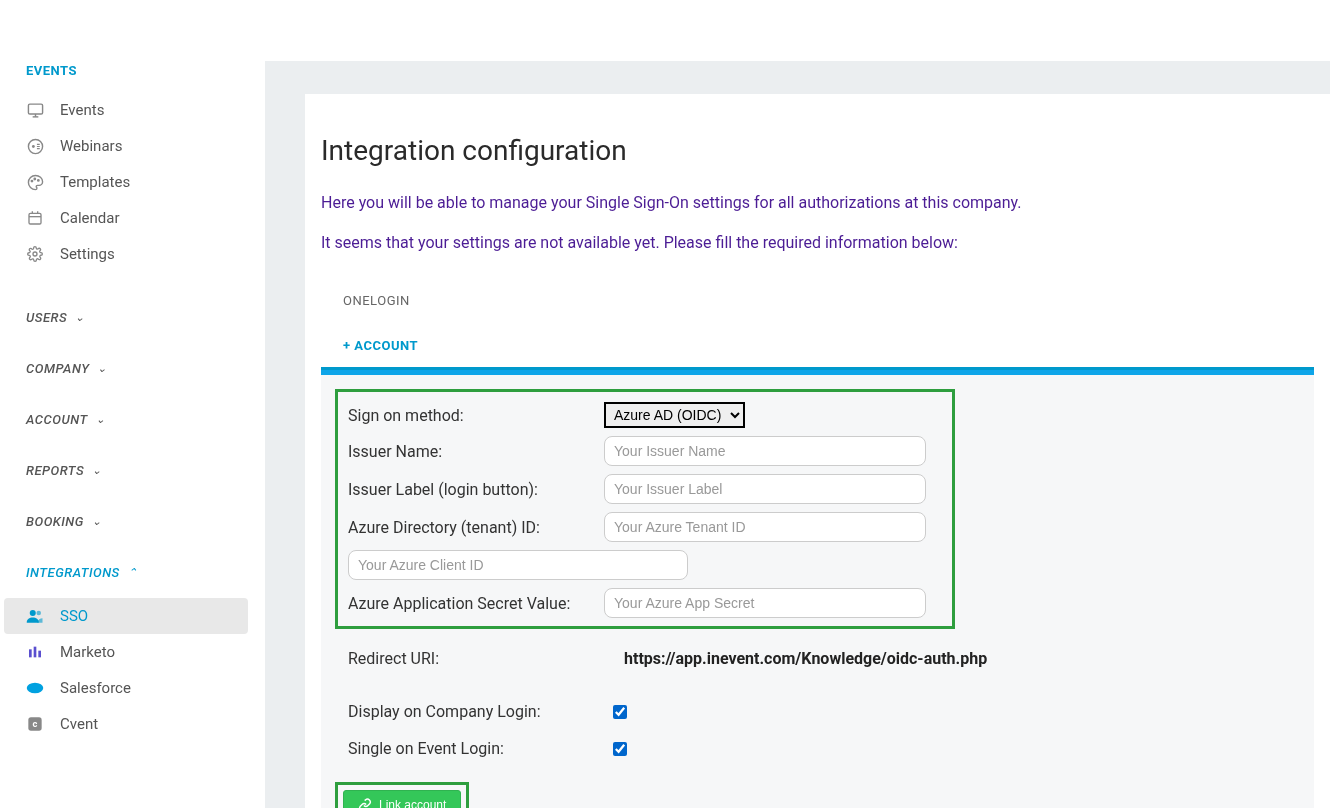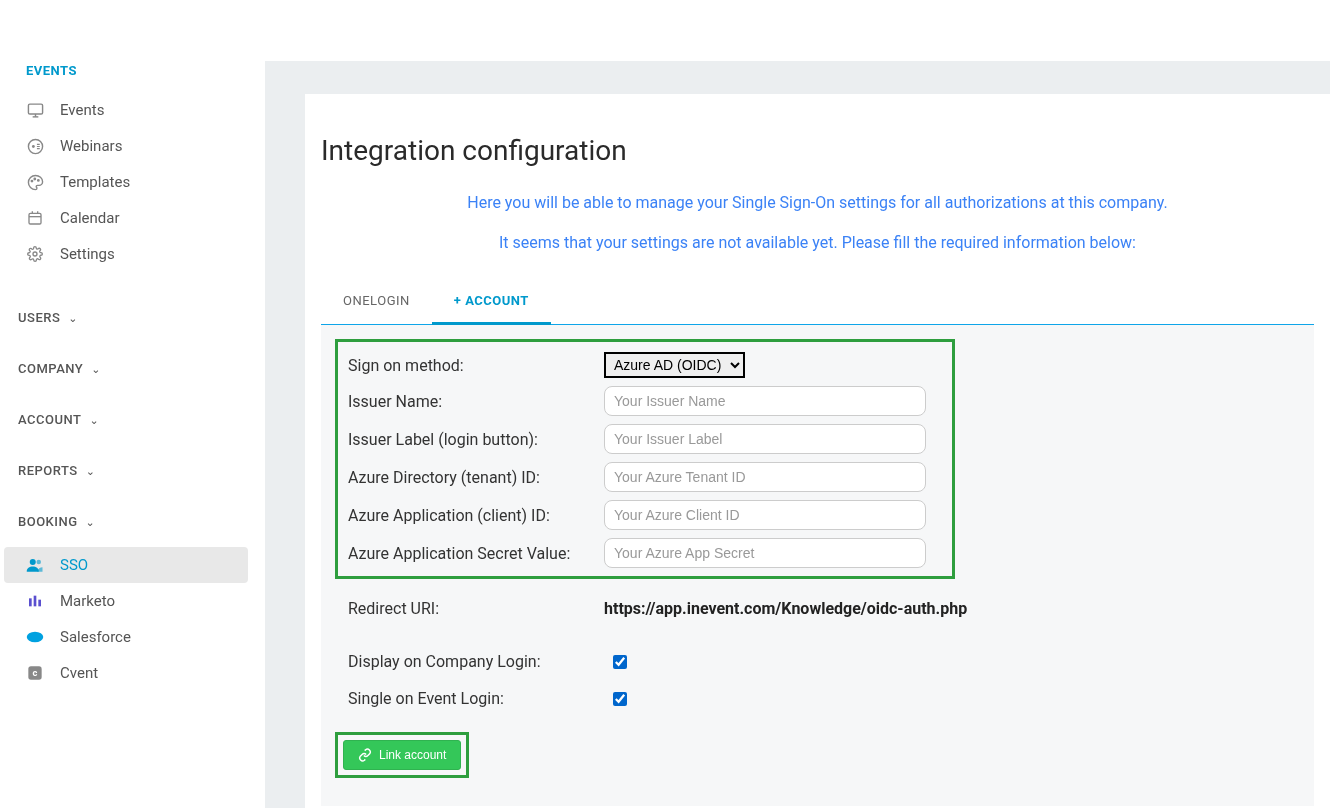--- a/index.html
+++ b/index.html
@@ -56,27 +56,28 @@
     align-items: center;
     justify-content: center;
     color: #888;
     font-size: 15px;
     flex-shrink: 0;
   }
   .sidebar-item.active .sidebar-icon { color: #0099cc; }
 
   .collapsible-header {
     display: flex;
-    align-items: flex-end;
-    padding: 18px 18px;
+    align-items: center;
+    padding: 18px 26px;
     color: #555;
     font-size: 13px;
     font-weight: 500;
     letter-spacing: 0.5px;
     cursor: pointer;
+    font-style: italic;
   }
   .collapsible-header .chev {
     margin-left: 8px;
     font-size: 11px;
   }
   .collapsible-header.expanded { color: #0099cc; }
 
   .main {
     position: absolute;
     left: 265px;
@@ -105,30 +106,30 @@
   }
 
   .page-title {
     font-size: 28px;
     font-weight: 400;
     color: #2a2a2a;
     margin-bottom: 24px;
   }
   .page-desc {
     font-size: 16px;
-    color: #3b82f6;
+    color: #4c1d95;
     margin-bottom: 16px;
     line-height: 1.5;
-    text-align: center;
   }
 
   .tabs {
     display: flex;
-    border-bottom: 1px solid #0ea5e9;
+    border-bottom: 6px solid #0ea5e9;
     margin-top: 24px;
+    flex-direction: column;
   }
   .tab {
     padding: 14px 22px;
     font-size: 13px;
     letter-spacing: 0.5px;
     color: #666;
     cursor: pointer;
     border-bottom: 3px solid transparent;
     margin-bottom: -1px;
   }
@@ -174,20 +175,21 @@
     padding: 2px 4px;
     font-size: 14px;
     background: #efefef;
   }
 
   .row-plain {
     display: flex;
     align-items: center;
     padding: 6px 13px;
     margin-top: 14px;
+    gap: 20px;
   }
   .row-plain .form-label { width: 256px; }
   .uri-value {
     font-size: 16px;
     font-weight: 700;
     color: #222;
   }
   .chk-row {
     display: flex;
     align-items: center;
@@ -300,20 +302,24 @@
     <span class="chev">⌄</span>
   </div>
   <div class="collapsible-header">
     <span>REPORTS</span>
     <span class="chev">⌄</span>
   </div>
   <div class="collapsible-header">
     <span>BOOKING</span>
     <span class="chev">⌄</span>
   </div>
+  <div class="collapsible-header expanded">
+    <span>INTEGRATIONS</span>
+    <span class="chev">⌃</span>
+  </div>
 
   <div class="sidebar-item active">
     <span class="sidebar-icon">
       <svg width="18" height="18" viewBox="0 0 24 24" fill="currentColor">
           <circle cx="9" cy="8" r="4"></circle>
           <path d="M1 20c0-3.3 3.6-6 8-6s8 2.7 8 6v1H1z"></path>
           <circle cx="17" cy="8" r="3" opacity="0.6"></circle>
           <path d="M15 20c1-3 4-5 7-5v6h-7z" opacity="0.6"></path>
         </svg>
     </span>
@@ -385,21 +391,20 @@
           <div class="form-label">Issuer Label (login button):</div>
           <input class="form-input" placeholder="Your Issuer Label" style="">
         </div>
 
         <div class="form-row">
           <div class="form-label">Azure Directory (tenant) ID:</div>
           <input class="form-input" placeholder="Your Azure Tenant ID" style="">
         </div>
 
         <div class="form-row">
-          <div class="form-label">Azure Application (client) ID:</div>
           <input class="form-input" placeholder="Your Azure Client ID" style="">
         </div>
 
         <div class="form-row" style="margin-bottom:2px;">
           <div class="form-label">Azure Application Secret Value:</div>
           <input class="form-input" placeholder="Your Azure App Secret" style="">
         </div>
 
       </div>
 

